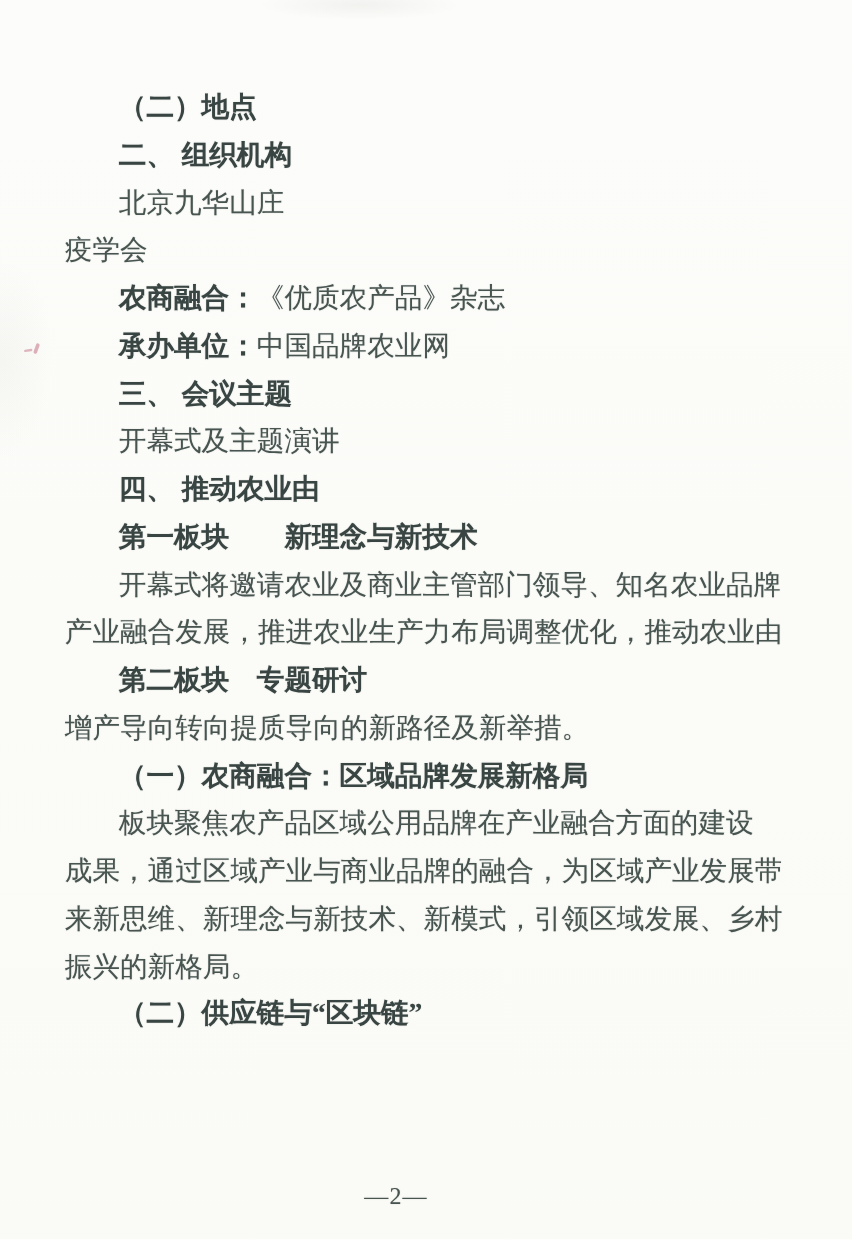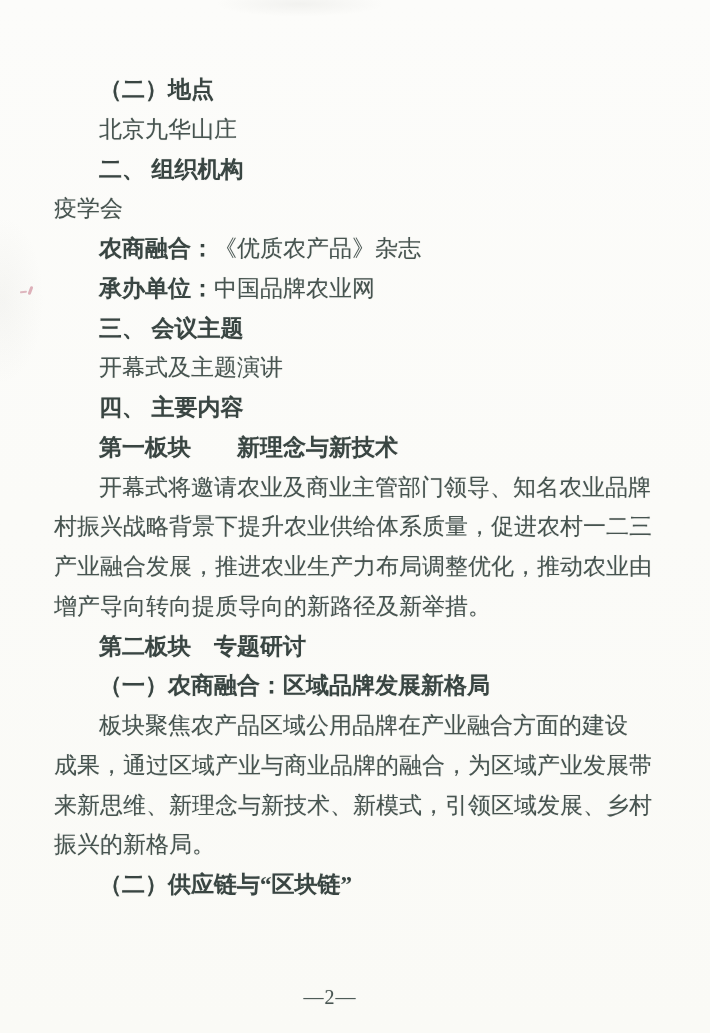--- a/index.html
+++ b/index.html
@@ -89,34 +89,33 @@
 
 <div class="page">
 
   <div class="pen-mark">
     <span class="dash"></span>
     <span class="tick"></span>
   </div>
 
   <div class="text-block">
     <div class="line kai-bold indent">（二）地点</div>
+    <div class="line hei-bold indent">二、 组织机构</div>
     <div class="line indent">北京九华山庄</div>
-    <div class="line hei-bold indent">二、 组织机构</div>
     <div class="line">疫学会</div>
     <div class="line indent"><span class="label">农商融合：</span><span>《优质农产品》杂志</span></div>
     <div class="line indent"><span class="label">承办单位：</span><span>中国品牌农业网</span></div>
     <div class="line hei-bold indent">三、 会议主题</div>
     <div class="line indent">开幕式及主题演讲</div>
-    <div class="line hei-bold indent">四、 主要内容</div>
+    <div class="line hei-bold indent">四、 推动农业由</div>
     <div class="line kai-bold indent">第一板块　　新理念与新技术</div>
     <div class="line indent">开幕式将邀请农业及商业主管部门领导、知名农业品牌</div>
-    <div class="line">村振兴战略背景下提升农业供给体系质量，促进农村一二三</div>
     <div class="line">产业融合发展，推进农业生产力布局调整优化，推动农业由</div>
+    <div class="line kai-bold indent">第二板块　专题研讨</div>
     <div class="line">增产导向转向提质导向的新路径及新举措。</div>
-    <div class="line kai-bold indent">第二板块　专题研讨</div>
     <div class="line kai-bold indent">（一）农商融合：区域品牌发展新格局</div>
     <div class="line indent">板块聚焦农产品区域公用品牌在产业融合方面的建设</div>
     <div class="line">成果，通过区域产业与商业品牌的融合，为区域产业发展带</div>
     <div class="line">来新思维、新理念与新技术、新模式，引领区域发展、乡村</div>
     <div class="line">振兴的新格局。</div>
     <div class="line kai-bold indent">（二）供应链与“区块链”</div>
   </div>
 
   <div class="page-number">—2—</div>
 

